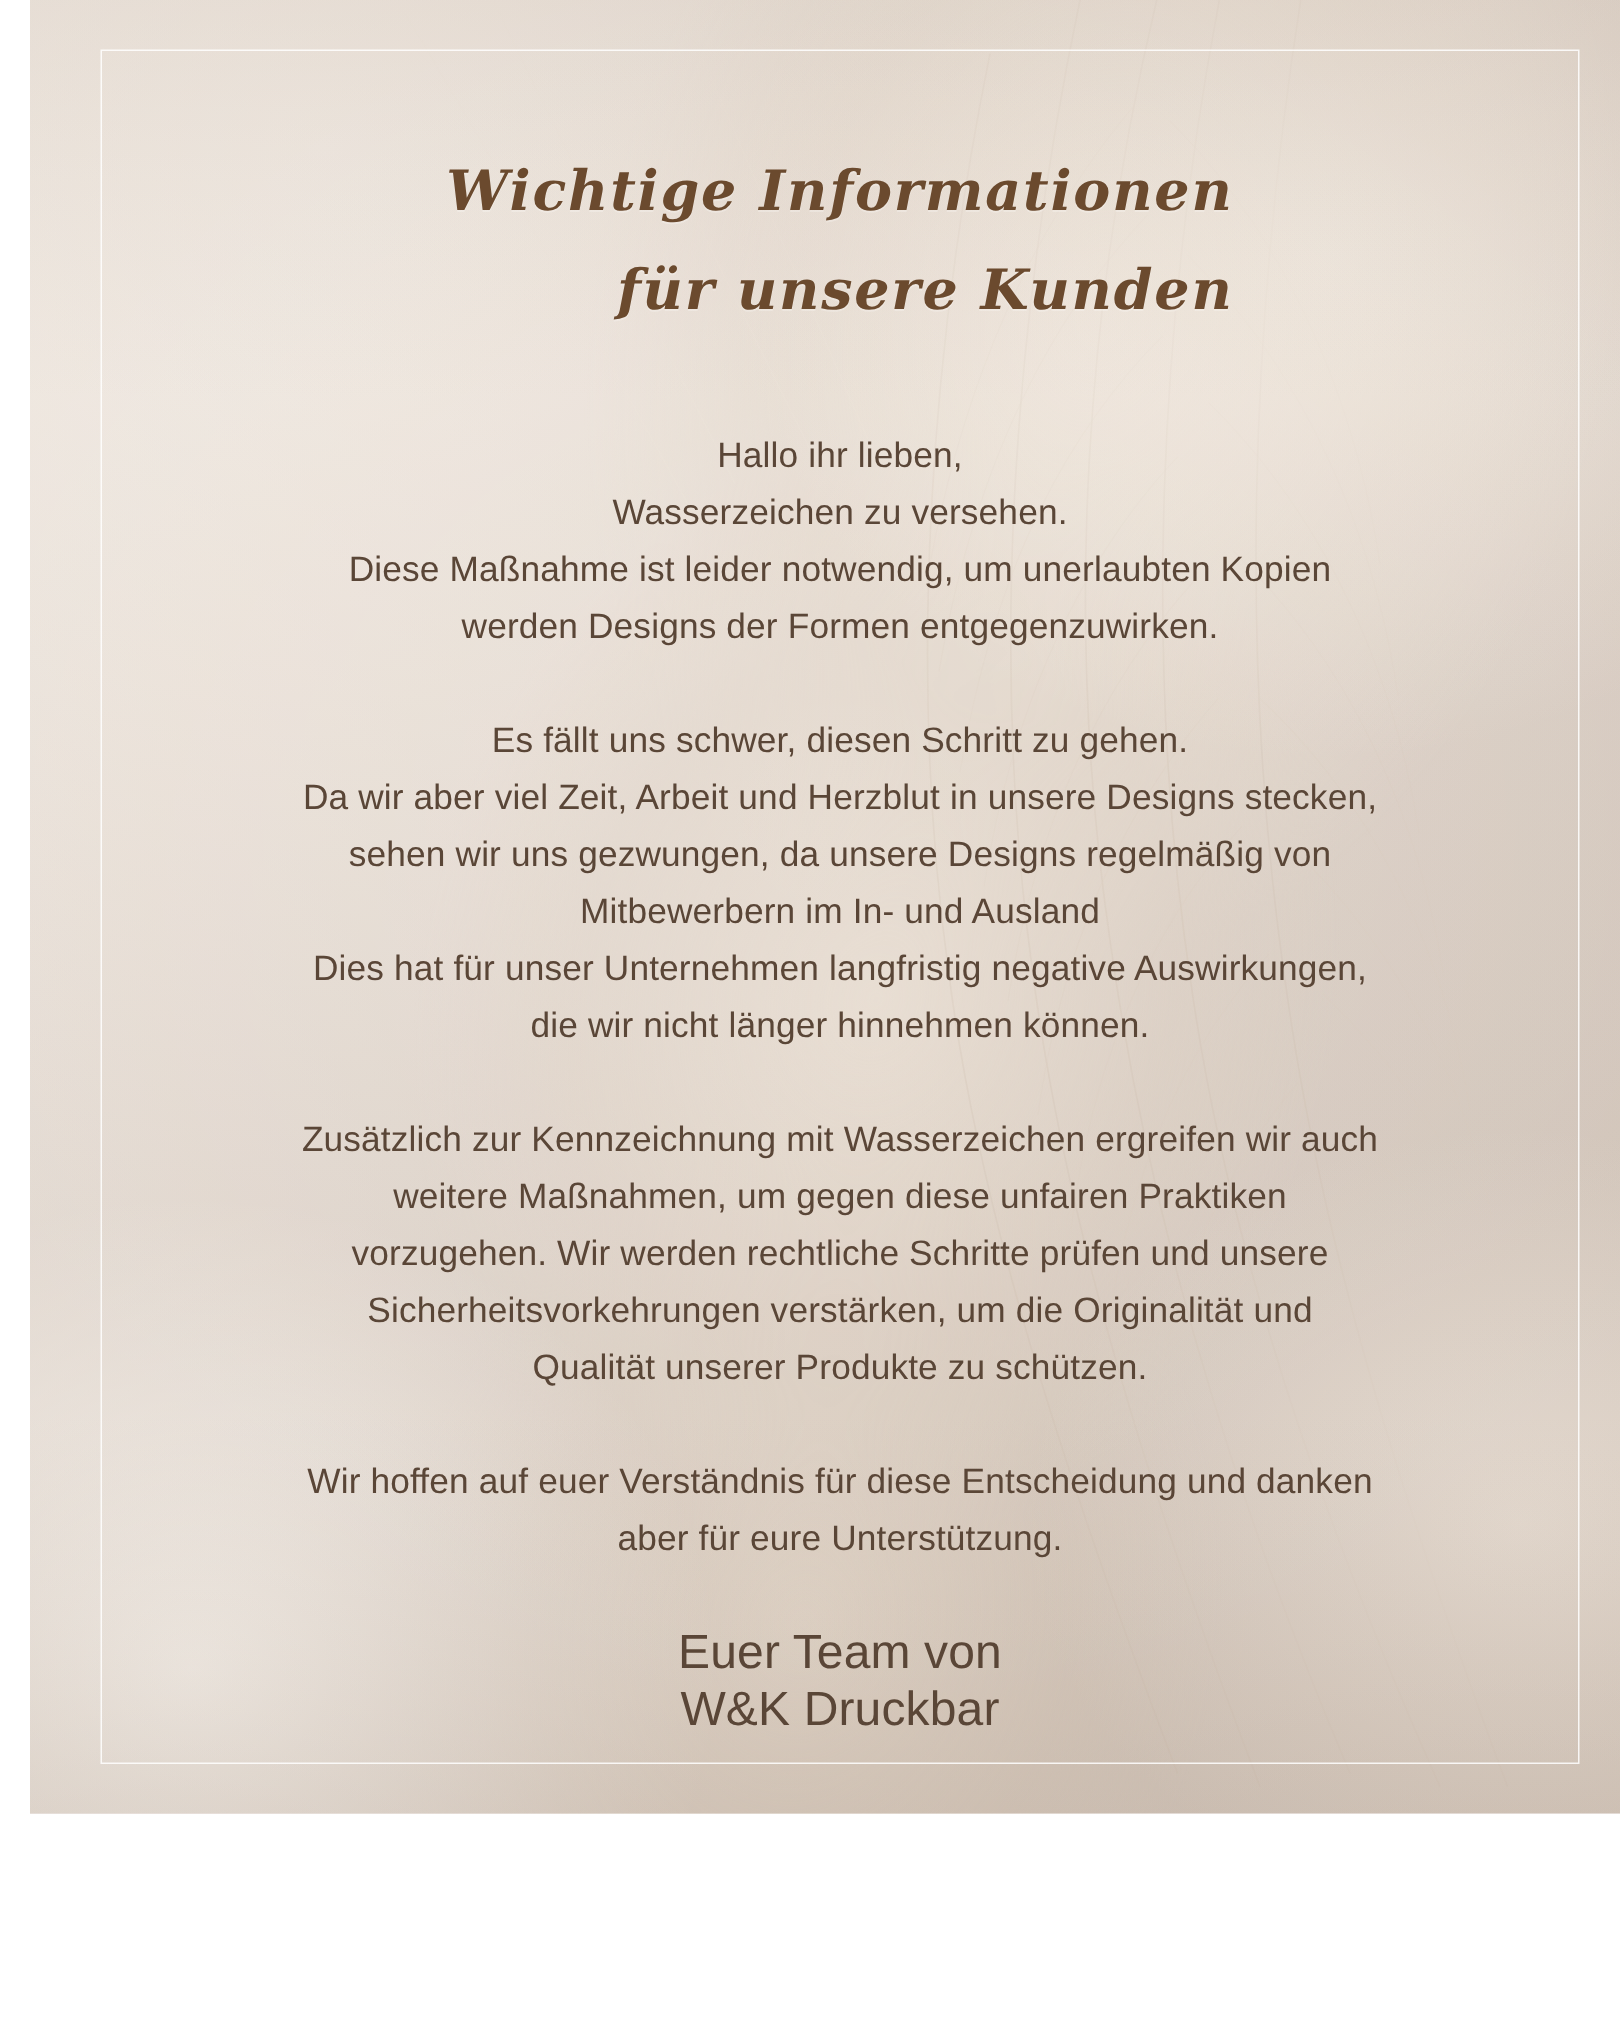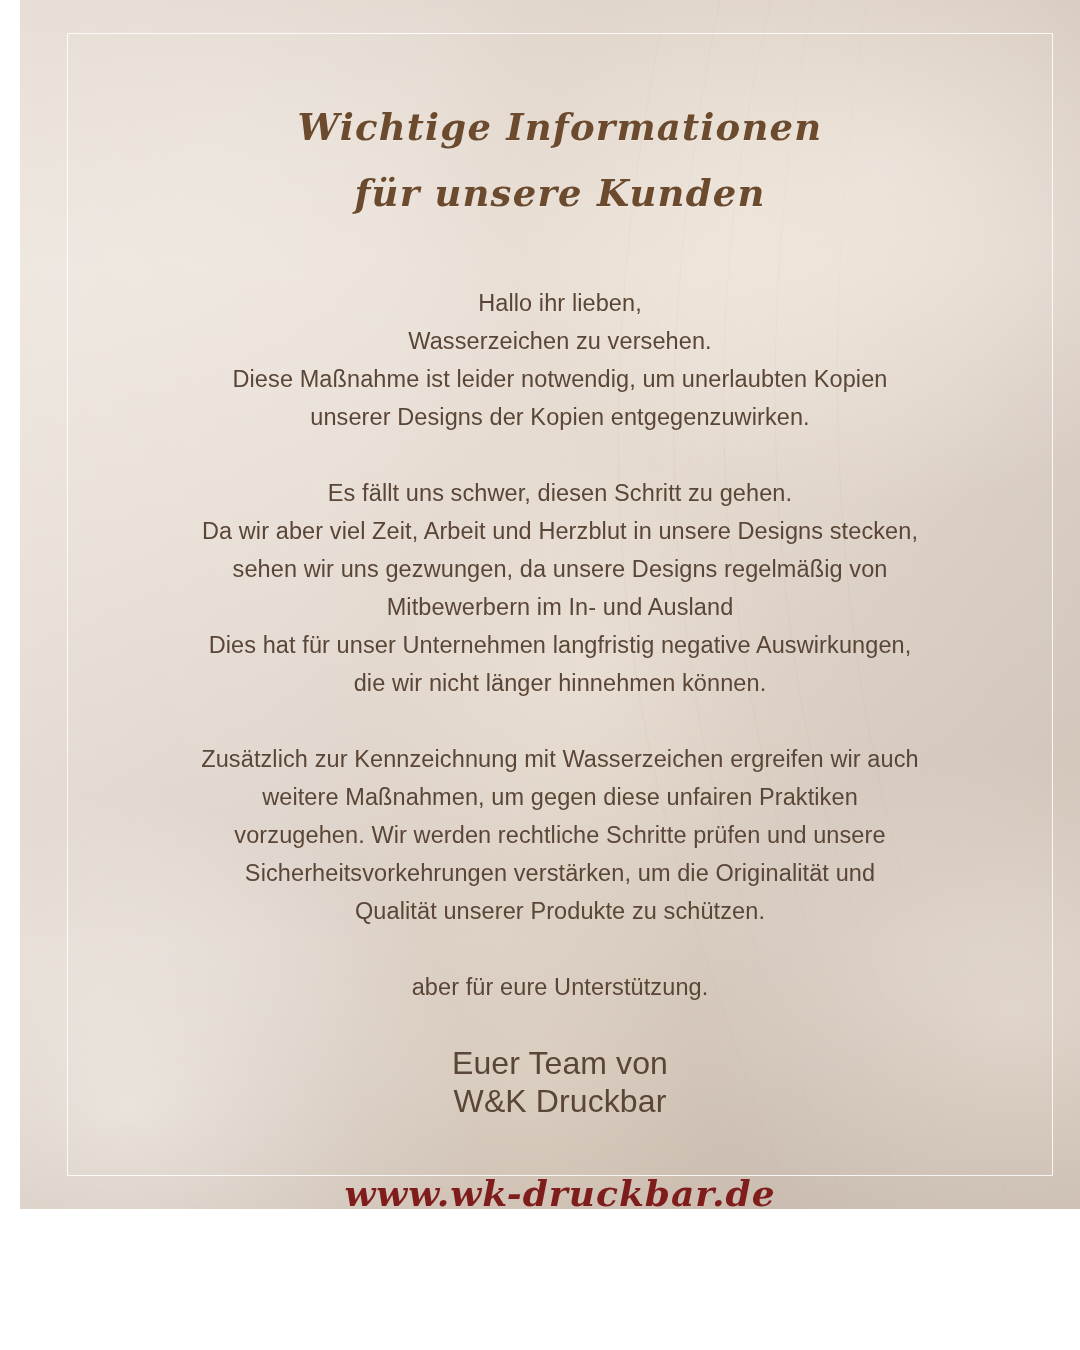--- a/index.html
+++ b/index.html
@@ -100,21 +100,21 @@
     font-family: "DejaVu Serif", serif;
     font-style: italic;
     font-weight: 700;
     font-size: 37px;
     line-height: 1.62;
     letter-spacing: 1.2px;
     color: #6b4a2e;
     text-shadow: 0 1px 0 rgba(255,255,255,0.25);
   }
   .headline-line { display: block; }
-  .headline-line + .headline-line { margin-top: 6px; }
+  .headline-line + .headline-line { margin-top: 6px; text-align: right; }
 
   .body {
     margin-top: 60px;
     width: 860px;
     font-size: 23.5px;
     line-height: 38px;
     color: #5a4637;
     letter-spacing: 0.1px;
   }
   .para { margin: 0; }
@@ -198,41 +198,42 @@
       <span class="headline-line">Wichtige Informationen</span>
       <span class="headline-line">für unsere Kunden</span>
     </div>
 
     <div class="body">
 
       <p class="para">
         <span class="ln">Hallo ihr lieben,</span>
         <span class="ln">Wasserzeichen zu versehen.</span>
         <span class="ln">Diese Maßnahme ist leider notwendig, um unerlaubten Kopien</span>
-        <span class="ln">unserer Designs der Kopien entgegenzuwirken.</span>
+        <span class="ln">werden Designs der Formen entgegenzuwirken.</span>
       </p>
 
       <p class="para">
         <span class="ln">Es fällt uns schwer, diesen Schritt zu gehen.</span>
         <span class="ln">Da wir aber viel Zeit, Arbeit und Herzblut in unsere Designs stecken,</span>
         <span class="ln">sehen wir uns gezwungen, da unsere Designs regelmäßig von</span>
         <span class="ln">Mitbewerbern im In- und Ausland</span>
         <span class="ln">Dies hat für unser Unternehmen langfristig negative Auswirkungen,</span>
         <span class="ln">die wir nicht länger hinnehmen können.</span>
       </p>
 
       <p class="para">
         <span class="ln">Zusätzlich zur Kennzeichnung mit Wasserzeichen ergreifen wir auch</span>
         <span class="ln">weitere Maßnahmen, um gegen diese unfairen Praktiken</span>
         <span class="ln">vorzugehen. Wir werden rechtliche Schritte prüfen und unsere</span>
         <span class="ln">Sicherheitsvorkehrungen verstärken, um die Originalität und</span>
         <span class="ln">Qualität unserer Produkte zu schützen.</span>
       </p>
 
       <p class="para">
+        <span class="ln">Wir hoffen auf euer Verständnis für diese Entscheidung und danken</span>
         <span class="ln">aber für eure Unterstützung.</span>
       </p>
 
       <div class="signature">
         <span class="ln">Euer Team von</span>
         <span class="ln">W&amp;K Druckbar</span>
       </div>
     </div>
 
     <div class="website">www.wk-druckbar.de</div>

